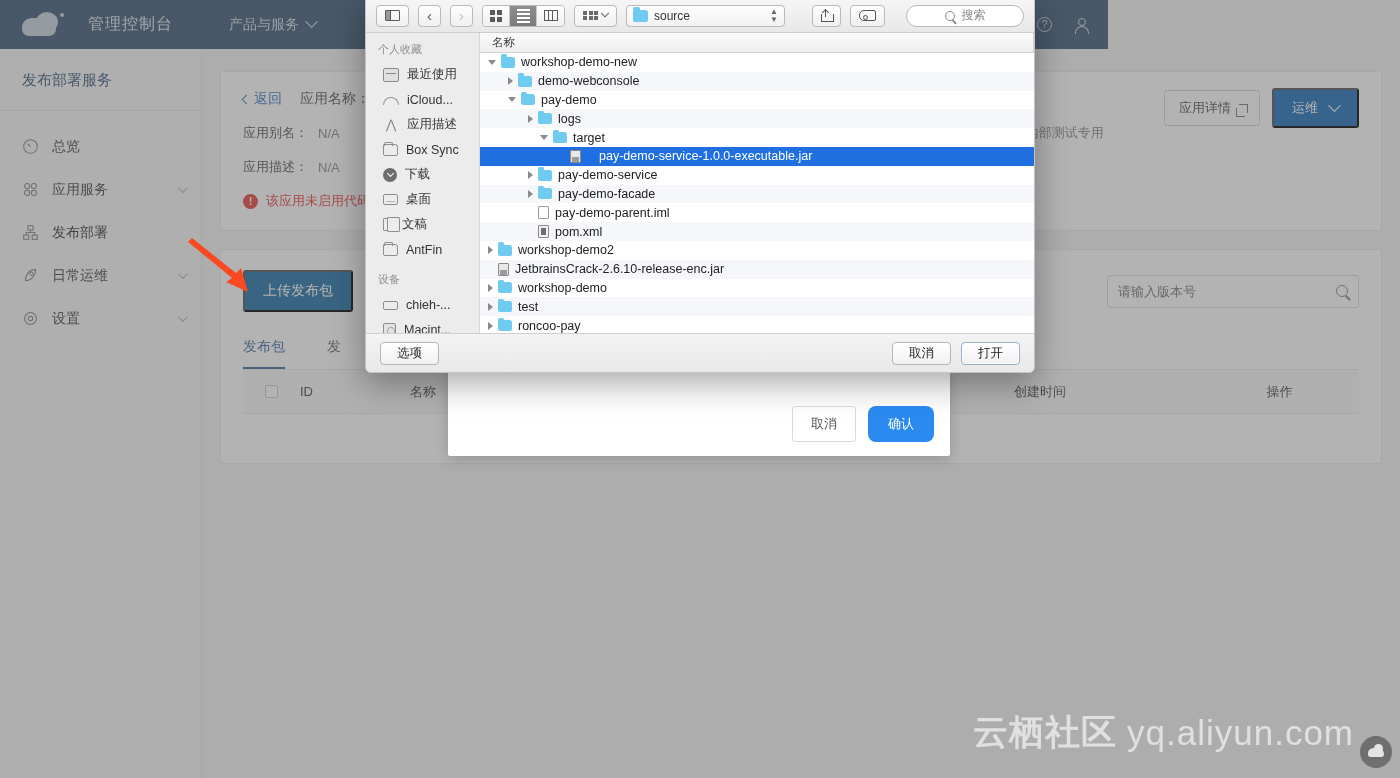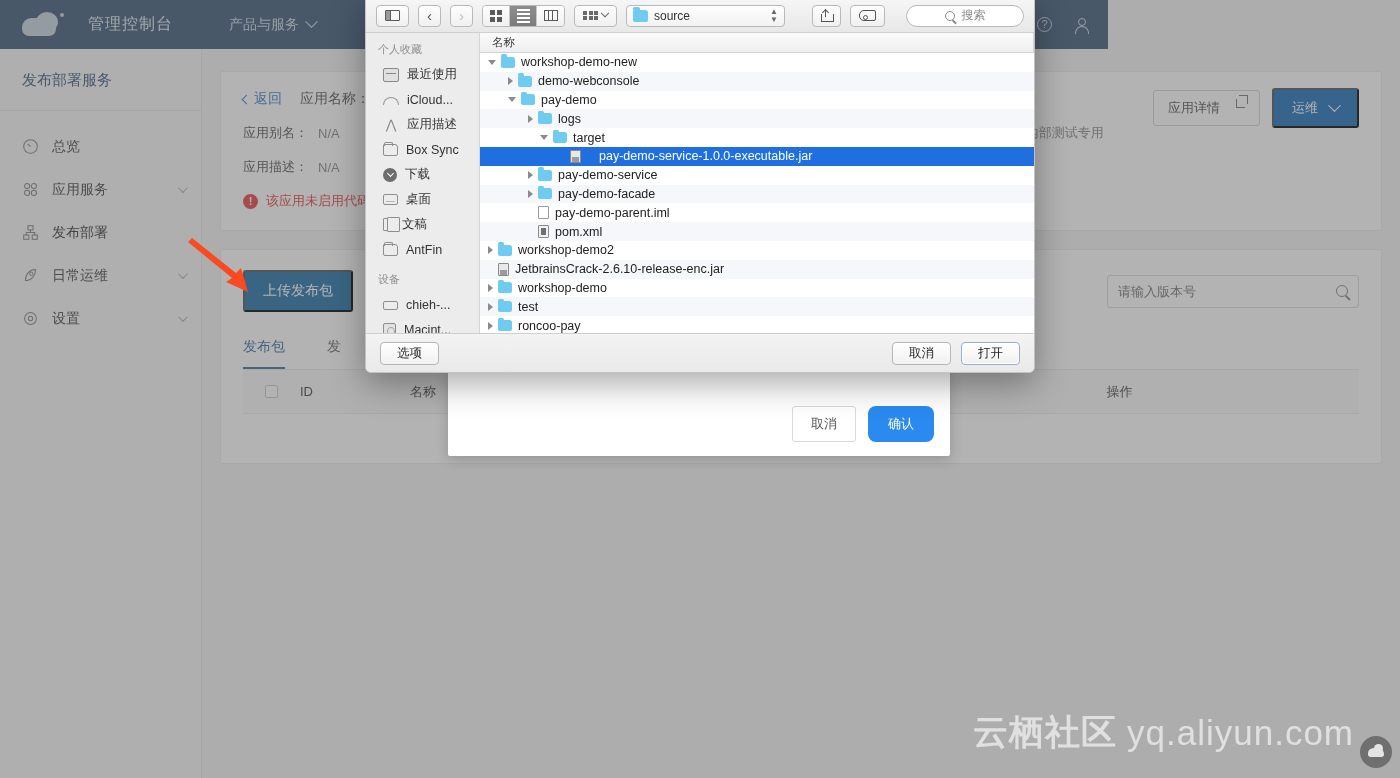--- a/index.html
+++ b/index.html
@@ -64,21 +64,21 @@
   .back-arrow { width: 7px; height: 7px; border-left:1.4px solid #3b7cc4; border-bottom:1.4px solid #3b7cc4;
      transform: rotate(45deg); }
   .lbl { color: #555; }
   .val { color: #888; }
   .meta-row { display: flex; align-items: center; font-size: 13px; margin-top: 16px; gap: 10px; color: #666; }
   .warn-row { display:flex; align-items:center; gap:8px; margin-top: 16px; font-size: 13px; color: #e64340; }
   .warn-ico { width: 15px; height: 15px; border-radius: 50%; background: #e64340; color:#fff; font-size:11px;
      line-height:15px; text-align:center; font-weight:bold; }
   .top-actions { position: absolute; right: 22px; top: 16px; display: flex; gap: 12px; align-items: center; }
   .btn-ghost { border: 1px solid #d4d4d4; background:#fff; color:#555; font-size: 13px; padding: 8px 14px;
-     border-radius: 3px; display:flex; align-items:flex-start; gap:16px;}
+     border-radius: 3px; display:flex; align-items:flex-end; gap:5px;}
   .btn-primary-blue { background: #1d6fb8; color:#fff; font-size: 13px; padding: 9px 18px; border-radius: 3px;
      display:flex; align-items:center; gap:12px;}
   .ext-ico { width: 9px; height: 9px; border:1.2px solid #777; border-top: none; border-right: none; position: relative;}
   .ext-ico::after{content:"";position:absolute;left:2px;top:-4px;width:8px;height:8px;border:1.2px solid #777;border-bottom:none;border-left:none;}
 
   .card-main { padding: 20px 22px 0 22px; height: 215px; position: relative; }
   .main-toolbar { display: flex; align-items: center; gap: 12px; }
   .btn-upload { background: #2272a8; color:#fff; font-size: 14px; padding: 10px 18px; border-radius: 3px; }
   .btn-batch { border:1px solid #d4d4d4; background:#fff; color:#555; font-size:14px; padding:10px 18px; border-radius:3px;}
   .search-box { margin-left: auto; width: 252px; height: 33px; border:1px solid #d9d9d9; border-radius:3px;
@@ -353,20 +353,21 @@
           </div>
         </div>
         <div class="tabs">
           <div class="tab active">发布包</div>
           <div class="tab">发</div>
         </div>
         <div class="thead">
           <div class="cbx"></div>
           <div class="th-id">ID</div>
           <div class="th-name">名称</div>
+          <div class="th-time">创建时间</div>
           <div class="th-op">操作</div>
         </div>
       </div>
 
     </div>
   </div>
 
   <div class="backdrop"></div>
 
   <svg class="arrow-anno" viewBox="0 0 64 62">

